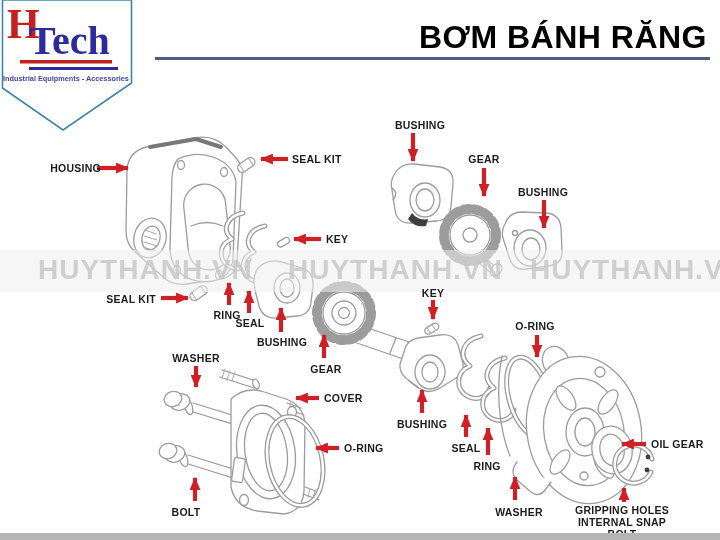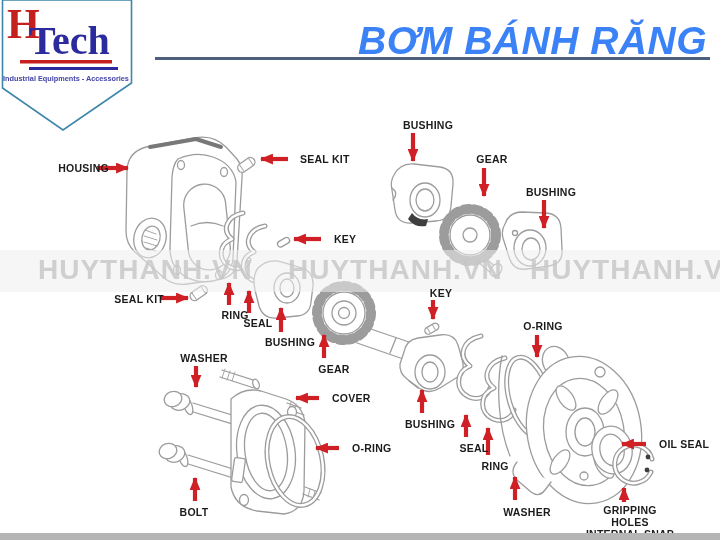--- a/index.html
+++ b/index.html
@@ -1,31 +1,31 @@
 <!DOCTYPE html>
 <html><head>
 <meta charset="utf-8">
 <style>
   html,body{margin:0;padding:0;background:#888;}
   .stage{position:relative;width:720px;height:540px;background:#ffffff;overflow:hidden;
          font-family:"Liberation Sans",sans-serif;}
   
   .logo-svg{position:absolute;left:0;top:0;}
-  .page-title{position:absolute;right:13px;top:21px;font-size:39px;font-weight:bold;
-              color:#3b82f6;letter-spacing:.5px;line-height:1;white-space:nowrap;font-style:italic;}
+  .page-title{position:absolute;right:13px;top:21px;font-size:32px;font-weight:bold;
+              color:#000000;letter-spacing:.5px;line-height:1;white-space:nowrap;}
   .header-underline{position:absolute;left:155px;right:10px;top:57px;height:3px;background:#4d5f7e;}
   .page-subtitle{position:absolute;right:13px;top:64px;font-size:15px;font-weight:bold;
                  color:#2e5ca8;white-space:nowrap;}
   
   .art-svg,.arrow-svg{position:absolute;left:0;top:0;}
   .wm-band{position:absolute;left:0;top:250px;width:720px;height:42px;background:rgba(238,238,238,.55);}
   .wm{position:absolute;font-weight:bold;font-size:28px;letter-spacing:1px;
       color:rgba(198,198,198,.8);white-space:nowrap;line-height:1;text-align:center;}
   .part-label{position:absolute;font-size:10.5px;font-weight:bold;color:#1b1b1b;
-              letter-spacing:.25px;white-space:pre-line;text-align:center;line-height:1.15;margin-left:8px;}
+              letter-spacing:.25px;white-space:pre-line;text-align:center;line-height:1.15;}
   .al-c{transform:translateX(-50%);}
   .al-r{transform:translateX(-100%);text-align:right;}
   .bottom-bar{position:absolute;left:0;top:533px;width:720px;height:7px;background:#b5b5b5;}
   
   .part{fill:#ffffff;stroke:#9c9c9c;stroke-width:1.3;stroke-linejoin:round;}
   .ln{fill:none;stroke:#9c9c9c;stroke-width:1.3;stroke-linecap:round;stroke-linejoin:round;}
   .thin{fill:none;stroke:#a8a8a8;stroke-width:1;stroke-linecap:round;}
   .wire-out{fill:none;stroke:#9c9c9c;stroke-width:5;stroke-linecap:round;}
   .wire-in{fill:none;stroke:#ffffff;stroke-width:2.4;stroke-linecap:round;}
   .gear-teeth{fill:none;stroke:#9c9c9c;stroke-width:10;stroke-dasharray:5.5 5;}
@@ -256,21 +256,21 @@
       <div class="part-label al-c" style="left: 433px; top: 287px;">KEY</div>
       <div class="part-label al-c" style="left: 535px; top: 320px;">O-RING</div>
       <div class="part-label al-c" style="left: 196px; top: 352px;">WASHER</div>
       <div class="part-label" style="left: 324px; top: 392px;">COVER</div>
       <div class="part-label" style="left: 344px; top: 442px;">O-RING</div>
       <div class="part-label al-c" style="left: 186px; top: 506px;">BOLT</div>
       <div class="part-label al-c" style="left: 422px; top: 418px;">BUSHING</div>
       <div class="part-label al-c" style="left: 466px; top: 442px;">SEAL</div>
       <div class="part-label al-c" style="left: 487px; top: 460px;">RING</div>
       <div class="part-label al-c" style="left: 519px; top: 506px;">WASHER</div>
-      <div class="part-label" style="left: 651px; top: 438px;">OIL SEAL</div>
+      <div class="part-label" style="left: 651px; top: 438px;">OIL GEAR</div>
       <div class="part-label al-c" style="left: 622px; top: 504px;">GRIPPING HOLES
 INTERNAL SNAP BOLT</div>
     </div>
 
   <svg class="logo-svg" width="140" height="140" viewBox="0 0 140 140">
     <path d="M2.5,0 L131.5,0 L131.5,83 L63,130 L2.5,88 Z" fill="#ffffff" stroke="#3e86a9" stroke-width="1.6"></path>
     <text x="7" y="38" font-family="Liberation Serif,serif" font-size="42" font-weight="bold" fill="#c4201f">H</text>
     <text x="29" y="54" font-family="Liberation Serif,serif" font-size="40" font-weight="bold" fill="#2b2b9d">Tech</text>
     <rect x="20" y="60" width="92" height="3.5" fill="#c4201f"></rect>
     <rect x="29" y="67" width="89" height="3" fill="#2b2b9d"></rect>

